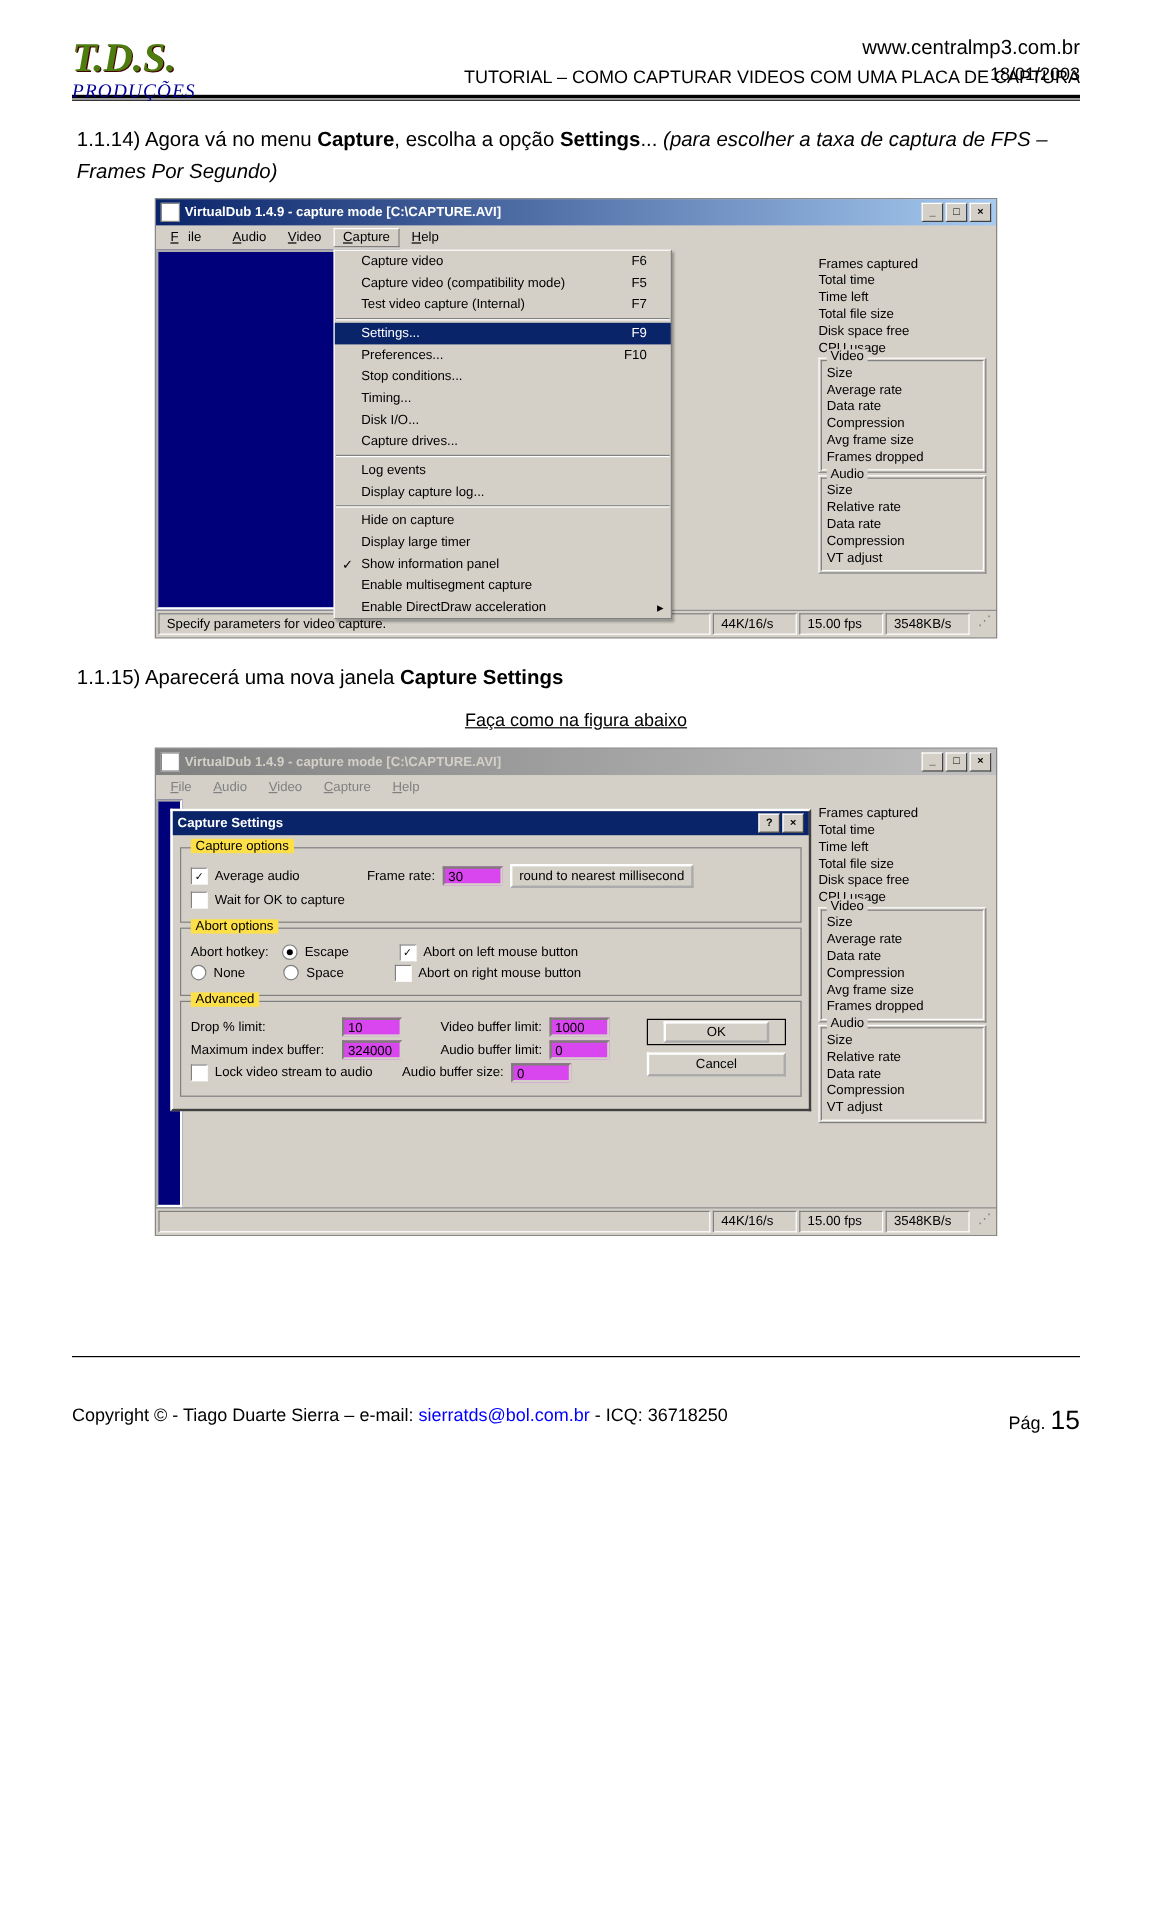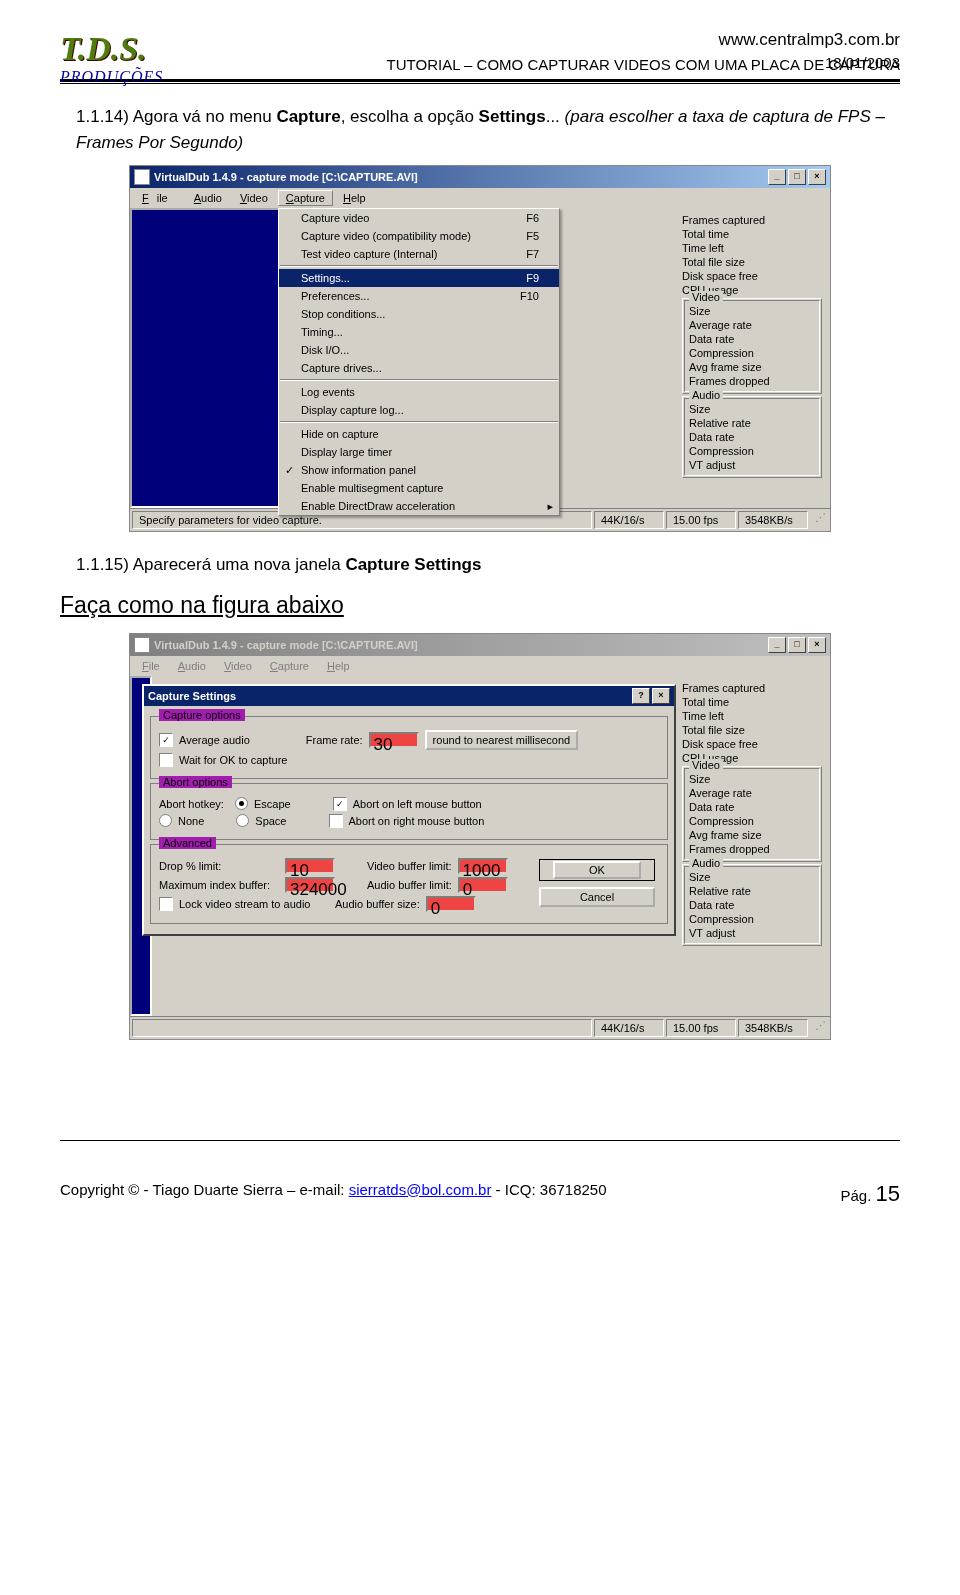--- a/index.html
+++ b/index.html
@@ -7,24 +7,24 @@
 .header{position:relative;padding-bottom:4px}
 .logo{position:absolute;left:0;top:0}
 .logo-text{font-family:'Times New Roman',serif;font-style:italic;font-weight:bold;font-size:34px;color:#4d7c0f;text-shadow:1px 1px 0 #400}
 .logo-sub{font-family:'Times New Roman',serif;font-style:italic;font-size:16px;color:#009;letter-spacing:1px}
 .header-center{text-align:right}
 .url{font-size:17px}
 .tutorial-line{font-size:15px;margin-top:6px}
 .date{position:absolute;right:0;bottom:6px;font-size:15px}
 .hr-thick{border:none;border-top:3px solid #000;margin:2px 0 0 0}
 .hr-thin{border:none;border-top:1px solid #000;margin:1px 0 0 0}
-.body-text{margin:20px 0 10px 16px;font-size:17px;line-height:1.5}
+.body-text{margin:20px 0 10px 4px;font-size:17px;line-height:1.5}
 .body-text .italic{font-style:italic}
 .body-text .bold{font-weight:bold}
-.center-text{text-align:left;font-size:23px;margin:14px 0}
+.center-text{text-align:center;font-size:15px;margin:14px 0}
 .underline{text-decoration:underline}
 .screenshot{margin:6px auto;border:1px solid #888;background:#d4d0c8;font-family:Tahoma,Arial,sans-serif;font-size:11px;color:#000;width:700px}
 .titlebar{background:linear-gradient(to right,#0a246a,#a6caf0);color:#fff;padding:3px 4px;display:flex;align-items:center;font-weight:bold;font-size:11px}
 .titlebar.inactive{background:linear-gradient(to right,#808080,#c0c0c0);color:#d4d0c8}
 .titlebar-icon{width:14px;height:14px;background:#fff;margin-right:4px;display:inline-block;border:1px solid #888}
 .titlebar-title{flex:1}
 .winbtns{display:flex;gap:2px}
 .winbtn{width:16px;height:14px;background:#d4d0c8;border:1px solid #fff;border-right-color:#404040;border-bottom-color:#404040;font-size:9px;text-align:center;line-height:12px;color:#000;font-family:Arial}
 .menubar{display:flex;padding:2px 4px;gap:2px;background:#d4d0c8}
 .menubar span{padding:2px 8px}
@@ -45,32 +45,32 @@
 .grp::after{content:'';position:absolute;inset:1px;border:1px solid #fff;border-top-color:#808080;border-left-color:#808080;pointer-events:none}
 .grp-title{position:absolute;top:-8px;left:6px;background:#d4d0c8;padding:0 3px;z-index:2}
 .statusbar{display:flex;background:#d4d0c8;border-top:1px solid #808080;padding:2px;gap:2px;font-size:11px}
 .status-cell{border:1px solid #808080;border-right-color:#fff;border-bottom-color:#fff;padding:2px 6px;flex:1}
 .status-cell.small{flex:0 0 auto;min-width:56px}
 .resize-grip{width:16px;text-align:right;padding-right:2px;color:#808080}
 .dialog-titlebar{background:#0a246a;color:#fff;padding:2px 4px;display:flex;align-items:center;font-weight:bold;font-size:11px}
 .dialog{position:absolute;left:12px;top:8px;background:#d4d0c8;border:2px solid #d4d0c8;border-top-color:#fff;border-left-color:#fff;border-right-color:#404040;border-bottom-color:#404040;width:530px;z-index:20}
 .dialog-body{padding:6px}
 .fieldset{border:1px solid #808080;margin:4px 0;padding:10px 8px 8px 8px;position:relative}
-.fieldset-title{position:absolute;top:-8px;left:8px;background:#a21caf;padding:0 4px}
+.fieldset-title{position:absolute;top:-8px;left:8px;background:#fde047;padding:0 4px}
 .row{display:flex;align-items:center;gap:6px;margin:3px 0}
 .checkbox{width:12px;height:12px;background:#fff;border:1px solid #808080;border-right-color:#fff;border-bottom-color:#fff;display:inline-flex;align-items:center;justify-content:center;font-size:9px}
 .radio{width:11px;height:11px;border-radius:50%;background:#fff;border:1px solid #808080;display:inline-flex;align-items:center;justify-content:center}
 .radio.checked::after{content:'';width:5px;height:5px;background:#000;border-radius:50%}
-.textinput{background:#ef4444;border:2px inset #d4d0c8;padding:1px 3px;font-size:17px;height:16px;box-sizing:border-box}
+.textinput{background:#d946ef;border:2px inset #d4d0c8;padding:1px 3px;font-size:11px;height:16px;box-sizing:border-box}
 .btn{background:#d4d0c8;border:2px outset #fff;padding:2px 14px;font-size:11px;min-width:60px;text-align:center}
 .btn.default{border:1px solid #000;padding:1px 13px}
 .btn.default-inner{border:2px outset #fff;padding:1px 12px;display:inline-block}
 .dlg-btns{position:absolute;right:12px;bottom:16px;display:flex;flex-direction:column;gap:6px}
 .footer{margin-top:40px;font-size:15px}
-.footer a{color:#00f;text-decoration:underline}
+.footer a{color:#00f;}
 .footer .page-num{float:right}
 </style>
 </head>
 <body>
 
 <div class="page">
 
   <div class="header">
     <div class="logo">
       <div class="logo-text">T.D.S.</div>

